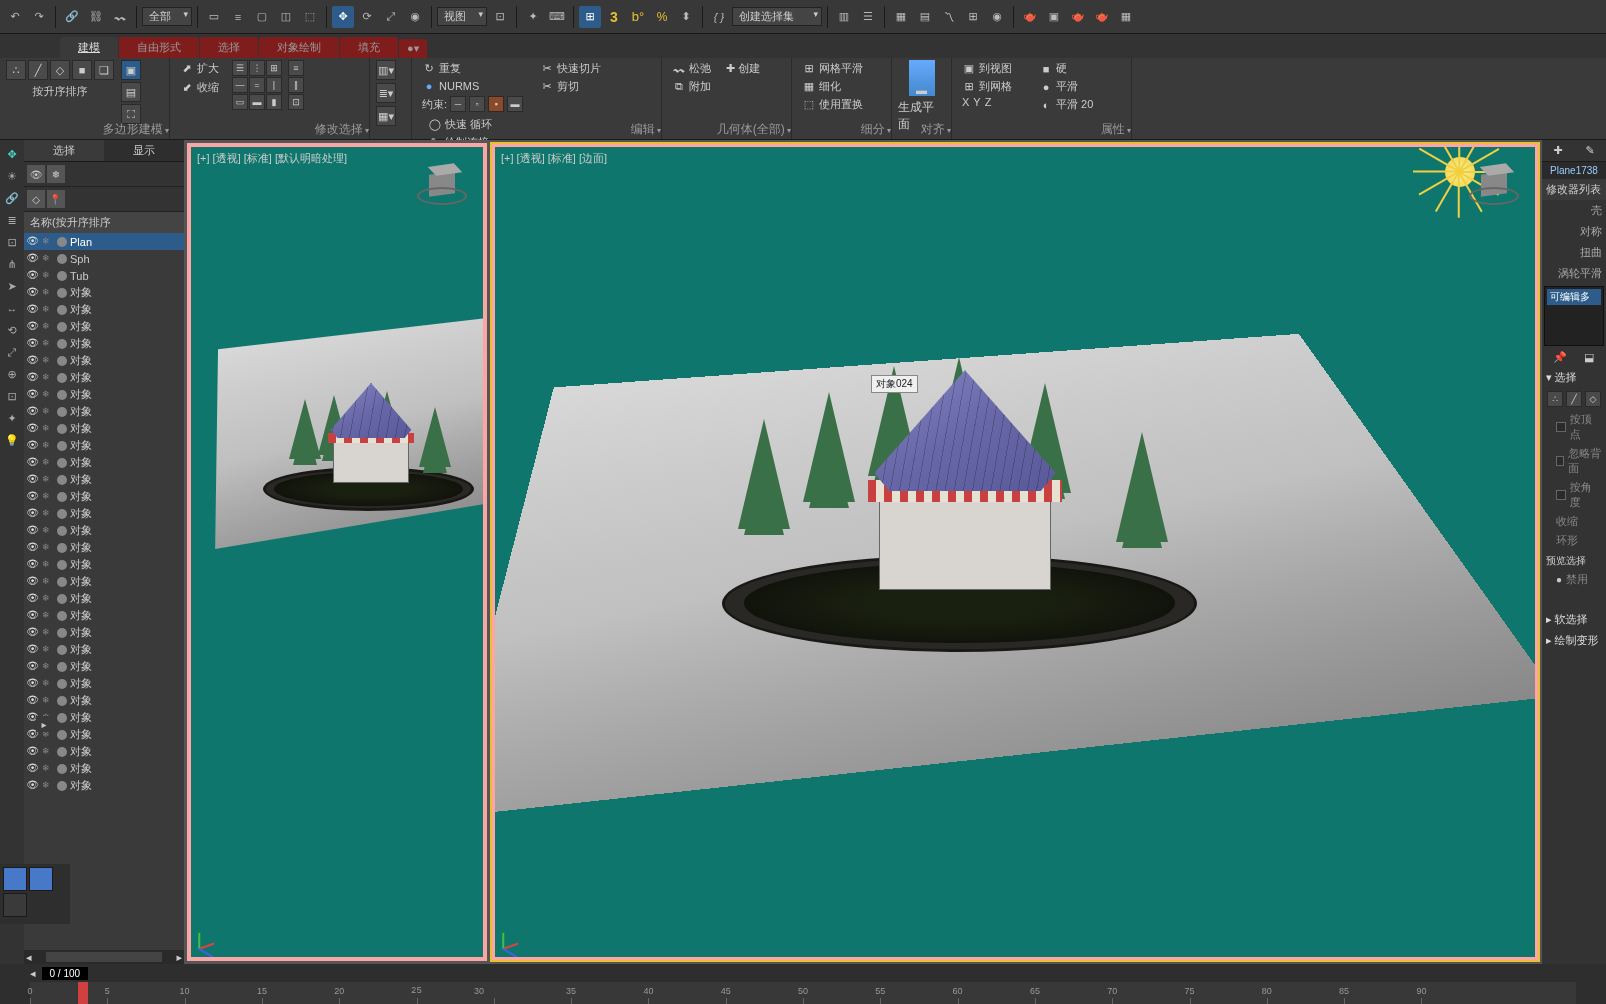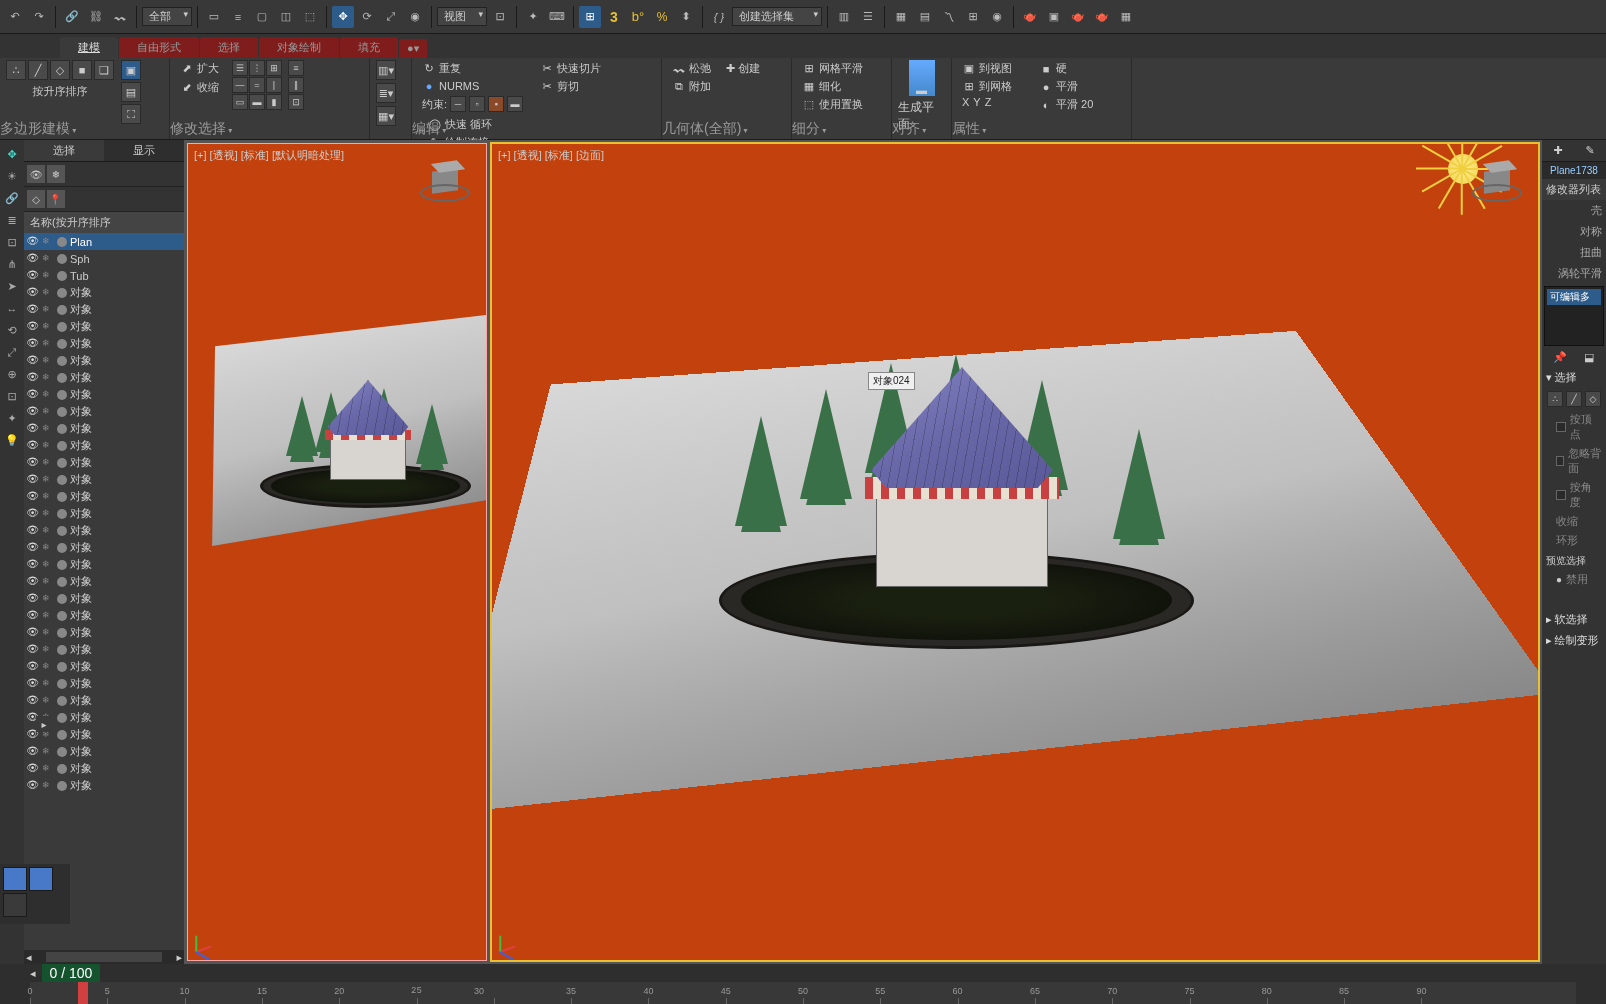--- a/index.html
+++ b/index.html
@@ -10,21 +10,21 @@
 .ticon.active { background:#2d5c8a; color:#fff;}
 .ticon.yellow { color:#e8c030;}
 .sep { width:1px; height:22px; background:#1a1a1a; margin:0 3px;}
 .dd { background:#444; border:1px solid #222; padding:1px 16px 1px 6px; font-size:11px; color:#ccc; position:relative; min-width:50px;}
 .dd::after{content:"▾"; position:absolute; right:3px; top:1px; font-size:9px;}
 .tabbar { height:24px; background:#333; display:flex; align-items:flex-end; padding-left:60px; gap:1px;}
 .tab { padding:3px 18px; background:#7f1d1d; color:#999; font-size:11px; border-top-left-radius:3px; border-top-right-radius:3px;}
 .tab.active { background:#3a3a3a; color:#ddd;text-decoration:underline;}
 .ribbon { height:82px; background:#3a3a3a; display:flex; border-bottom:1px solid #1a1a1a;}
 .rgroup { border-right:1px solid #2a2a2a; padding:2px 6px; display:flex; flex-direction:column; position:relative;}
-.rgroup-label { position:absolute; bottom:1px; left:0; right:0; text-align:left; font-size:14px; color:#999;}
+.rgroup-label { position:absolute; bottom:1px; left:0; right:0; text-align:right; font-size:12px; color:#999;}
 .rgroup-label::after{content:" ▾"; font-size:8px;}
 .rbody { flex:1; display:flex; gap:3px; align-items:flex-start; flex-wrap:wrap;}
 .rbtn { width:20px; height:20px; background:#4a4a4a; display:flex; align-items:center; justify-content:center; color:#ccc; border:1px solid #2a2a2a;}
 .rbtn.active { background:#2d5c8a;}
 .rbtn.sm { width:16px; height:16px; font-size:9px;}
 .rlabelbtn { display:flex; align-items:center; gap:3px; padding:1px 4px; font-size:11px; color:#ccc;}
 .rlabelbtn .ri { width:14px; height:14px; display:flex; align-items:center; justify-content:center;}
 .workspace { position:absolute; top:140px; left:0; right:0; bottom:40px; display:flex;}
 .ltools { width:24px; background:#333; display:flex; flex-direction:column; gap:2px; padding-top:4px; align-items:center;}
 .lt { width:20px; height:20px; color:#aaa; display:flex; align-items:center; justify-content:center;}
@@ -38,21 +38,21 @@
 .sp-head { padding:3px 6px; background:#444; font-size:11px; color:#ccc;}
 .sp-list { flex:1; overflow:hidden; background:#3a3a3a;}
 .sp-item { display:flex; align-items:center; height:17px; padding-left:2px; gap:3px; font-size:10px; color:#ccc;}
 .sp-item.sel { background:#2d5c8a; color:#fff;}
 .eye { width:13px; height:13px; color:#ddd; font-size:10px; text-align:center;}
 .frz { width:12px; height:12px; color:#888; font-size:9px;}
 .dot { width:10px; height:10px; border-radius:50%; background:#888;}
 .sp-scroll { height:14px; background:#2a2a2a; display:flex; align-items:center;}
 .sp-scroll .track { flex:1; height:10px; background:#444; margin:0 12px;}
 .viewports { flex:1; background:#555; display:flex; gap:4px; padding:3px; position:relative;}
-.vp { background:#c2410c; position:relative; overflow:hidden; border:1px solid #fca5a5;}
+.vp { background:#0f766e; position:relative; overflow:hidden; border:4px solid #fca5a5;}
 .vp.active { outline:2px solid #e8c030; outline-offset:-1px;}
 .vp1 { width:300px;}
 .vp2 { flex:1;}
 .vp-label { position:absolute; top:4px; left:6px; font-size:11px; color:#ccc; z-index:5;}
 .vp-cube { position:absolute; top:10px; right:10px; width:60px; height:50px; z-index:5;}
 .cube3d { position:absolute; top:16px; left:16px; width:26px; height:22px; background:#888; transform:skewY(-8deg);}
 .cube3d::before{content:""; position:absolute; top:-8px; left:3px; width:26px; height:10px; background:#aaa; transform:skewX(40deg);}
 .ring { position:absolute; top:30px; left:4px; width:50px; height:18px; border:2px solid #666; border-radius:50%;}
 .axis-gizmo { position:absolute; bottom:8px; left:8px; width:30px; height:30px;}
 .ax { position:absolute; left:0; bottom:0; width:16px; height:1.5px; transform-origin:left center;}
@@ -91,21 +91,21 @@
 .rp-stackitem { background:#2d5c8a; color:#fff; padding:1px 3px; font-size:10px;}
 .rp-sec { padding:3px 4px; font-size:11px; color:#ddd;}
 .rp-sec::before{content:"▸ ";}
 .rp-sec.open::before{content:"▾ ";}
 .rp-opt { padding:2px 4px 2px 14px; font-size:10px; color:#888; display:flex; align-items:center; gap:4px;}
 .rp-opt .cb { width:10px; height:10px; border:1px solid #666; background:#2a2a2a;}
 .rp-opt.rd::before{content:"○ "; color:#888;}
 .rp-opt.rd.on::before{content:"● "; color:#ccc;}
 .timeline { position:absolute; left:0; right:0; bottom:0; height:40px; background:#2e2e2e; display:flex; flex-direction:column;}
 .tl-top { height:18px; display:flex; align-items:center; padding:0 30px;}
-.tl-frame { background:#14532d; color:#fff; padding:1px 8px; font-size:14px;}
+.tl-frame { background:#000000; color:#fff; padding:1px 8px; font-size:10px;}
 .tl-track { height:22px; position:relative; background:#383838; margin:0 30px;}
 .tl-head { position:absolute; top:0; left:48px; width:10px; height:100%; background:#d04040;}
 .tl-tick { position:absolute; bottom:0; width:1px; height:6px; background:#666;}
 .tl-num { position:absolute; bottom:8px; font-size:9px; color:#999; transform:translateX(-50%);}
 .bottombar-left { position:absolute; left:0; bottom:40px; width:70px; height:60px; background:#2e2e2e; display:flex; flex-direction:column; gap:2px; padding:3px;}
 .bbl-row { display:flex; gap:2px;}
 .bbl { width:24px; height:24px; background:#3a3a3a; border:1px solid #1a1a1a;}
 .bbl.blue{ background:#4878c8;}
 .arrow { position:absolute; left:36px; top:576px; width:16px; height:16px; background:#3a3a3a; color:#ccc; display:flex; align-items:center; justify-content:center; font-size:10px;}
 </style>

